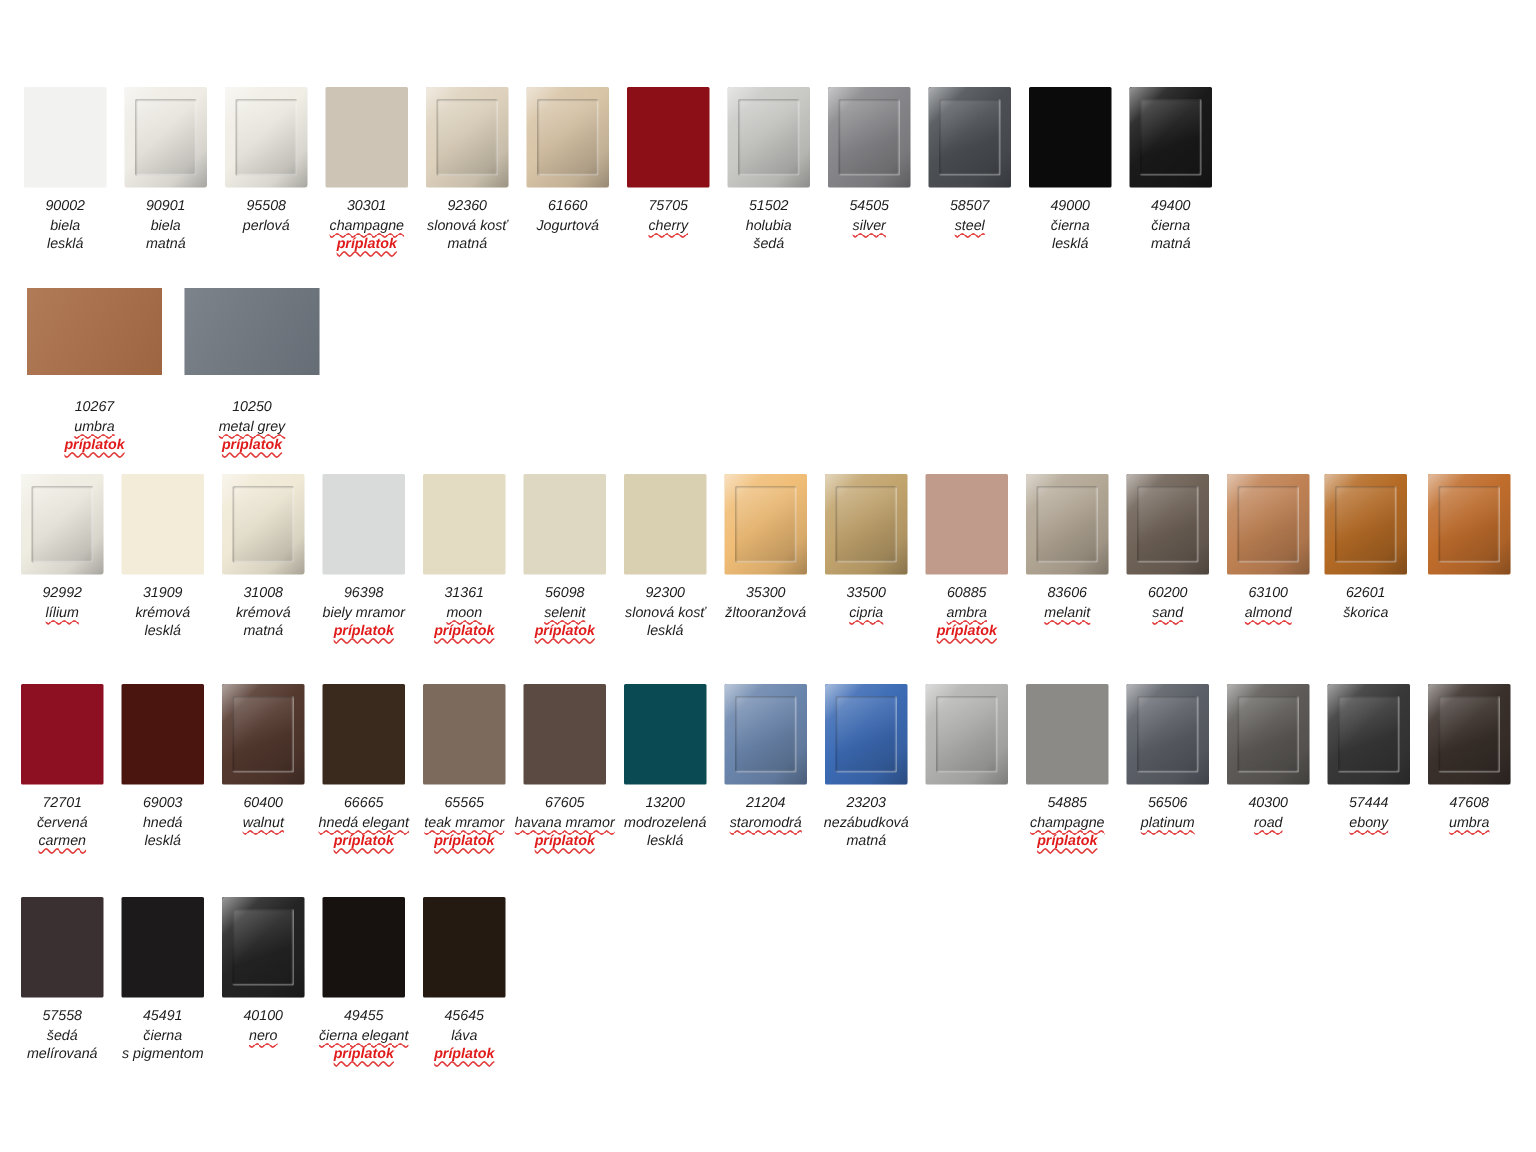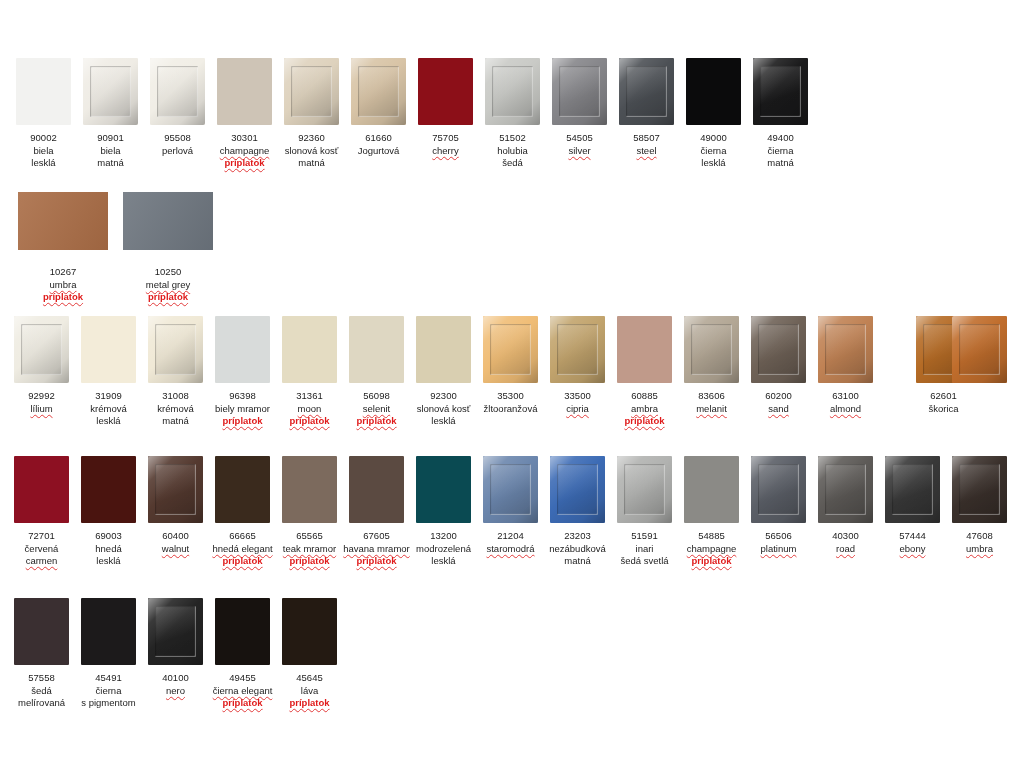--- a/index.html
+++ b/index.html
@@ -4,21 +4,21 @@
 <style>
   html,body{margin:0;padding:0;}
   body{
     width:1024px;height:768px;
     background:#ffffff;
     font-family:"Liberation Sans", sans-serif;
     color:#1a1a1a;
     overflow:hidden;
     position:relative;
   }
-  #sheet{position:relative;width:1024px;height:684px;}
+  #sheet{position:relative;width:1024px;height:684px;font-style:italic;}
 
   .row{position:absolute;left:0;width:1024px;}
   .cell{
     position:absolute;
     width:67px;
     display:flex;
     flex-direction:column;
     align-items:center;
   }
 
@@ -367,21 +367,21 @@
       </div>
       <div class="cell" style="left: 812px;">
         <div class="tile-wrap">
           <div class="tile bevel" title="63100" style="background: rgb(192, 130, 84);"></div>
         </div>
         <div class="labels">
           <div class="code">63100</div>
           <div class="nm squiggle">almond</div>
         </div>
       </div>
-      <div class="cell" style="left: 910px;">
+      <div class="cell" style="left: 877px;">
         <div class="tile-wrap">
           <div class="tile bevel" title="62601" style="background: rgb(181, 107, 37);"></div>
         </div>
         <div class="labels">
           <div class="code">62601</div>
           <div class="nm">škorica</div>
         </div>
       </div>
       <div class="cell" style="left: 946px;">
         <div class="tile-wrap">
@@ -474,25 +474,20 @@
         </div>
         <div class="labels">
           <div class="code">23203</div>
           <div class="nm">nezábudková</div>
           <div class="nm">matná</div>
         </div>
       </div>
       <div class="cell" style="left: 611px;">
         <div class="tile-wrap">
           <div class="tile bevel" title="51591" style="background: rgb(177, 178, 176);"></div>
-        </div>
-        <div class="labels">
-          <div class="code">51591</div>
-          <div class="nm">inari</div>
-          <div class="nm">šedá svetlá</div>
         </div>
       </div>
       <div class="cell" style="left: 678px;">
         <div class="tile-wrap">
           <div class="tile speck" title="54885" style="background: rgb(139, 138, 134);"></div>
         </div>
         <div class="labels">
           <div class="code">54885</div>
           <div class="nm squiggle">champagne</div>
           <div class="surch">príplatok</div>

